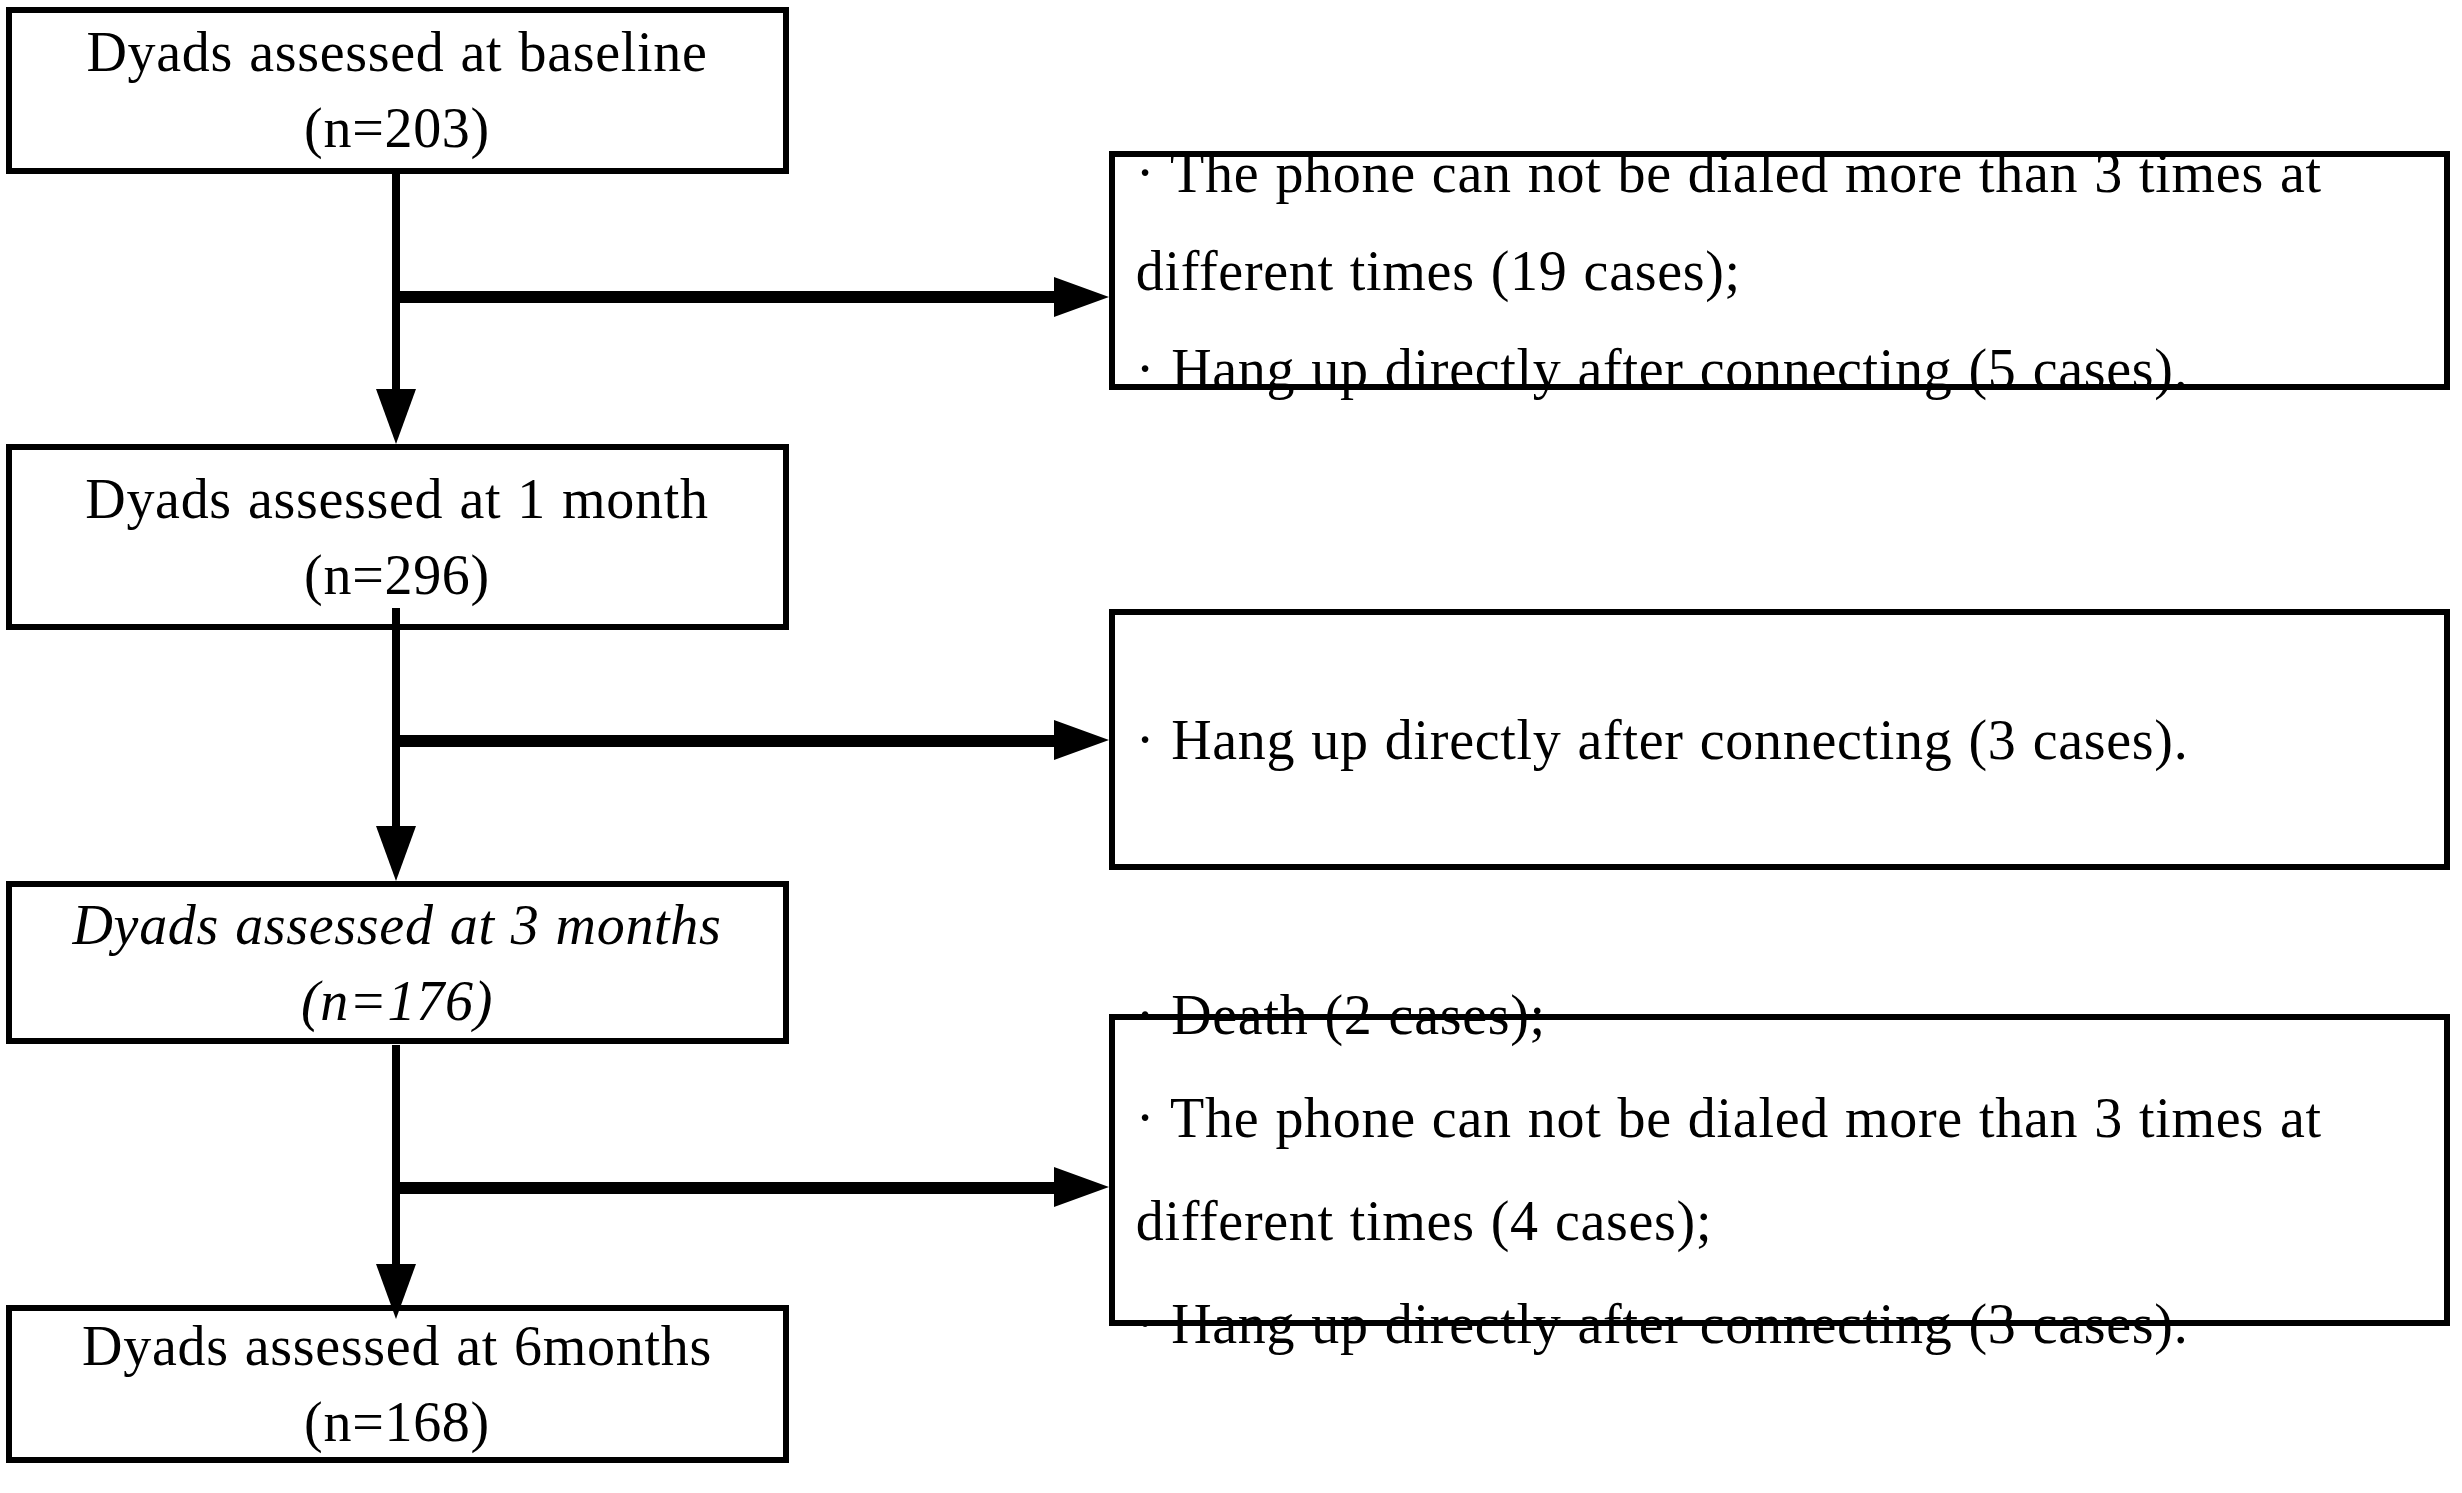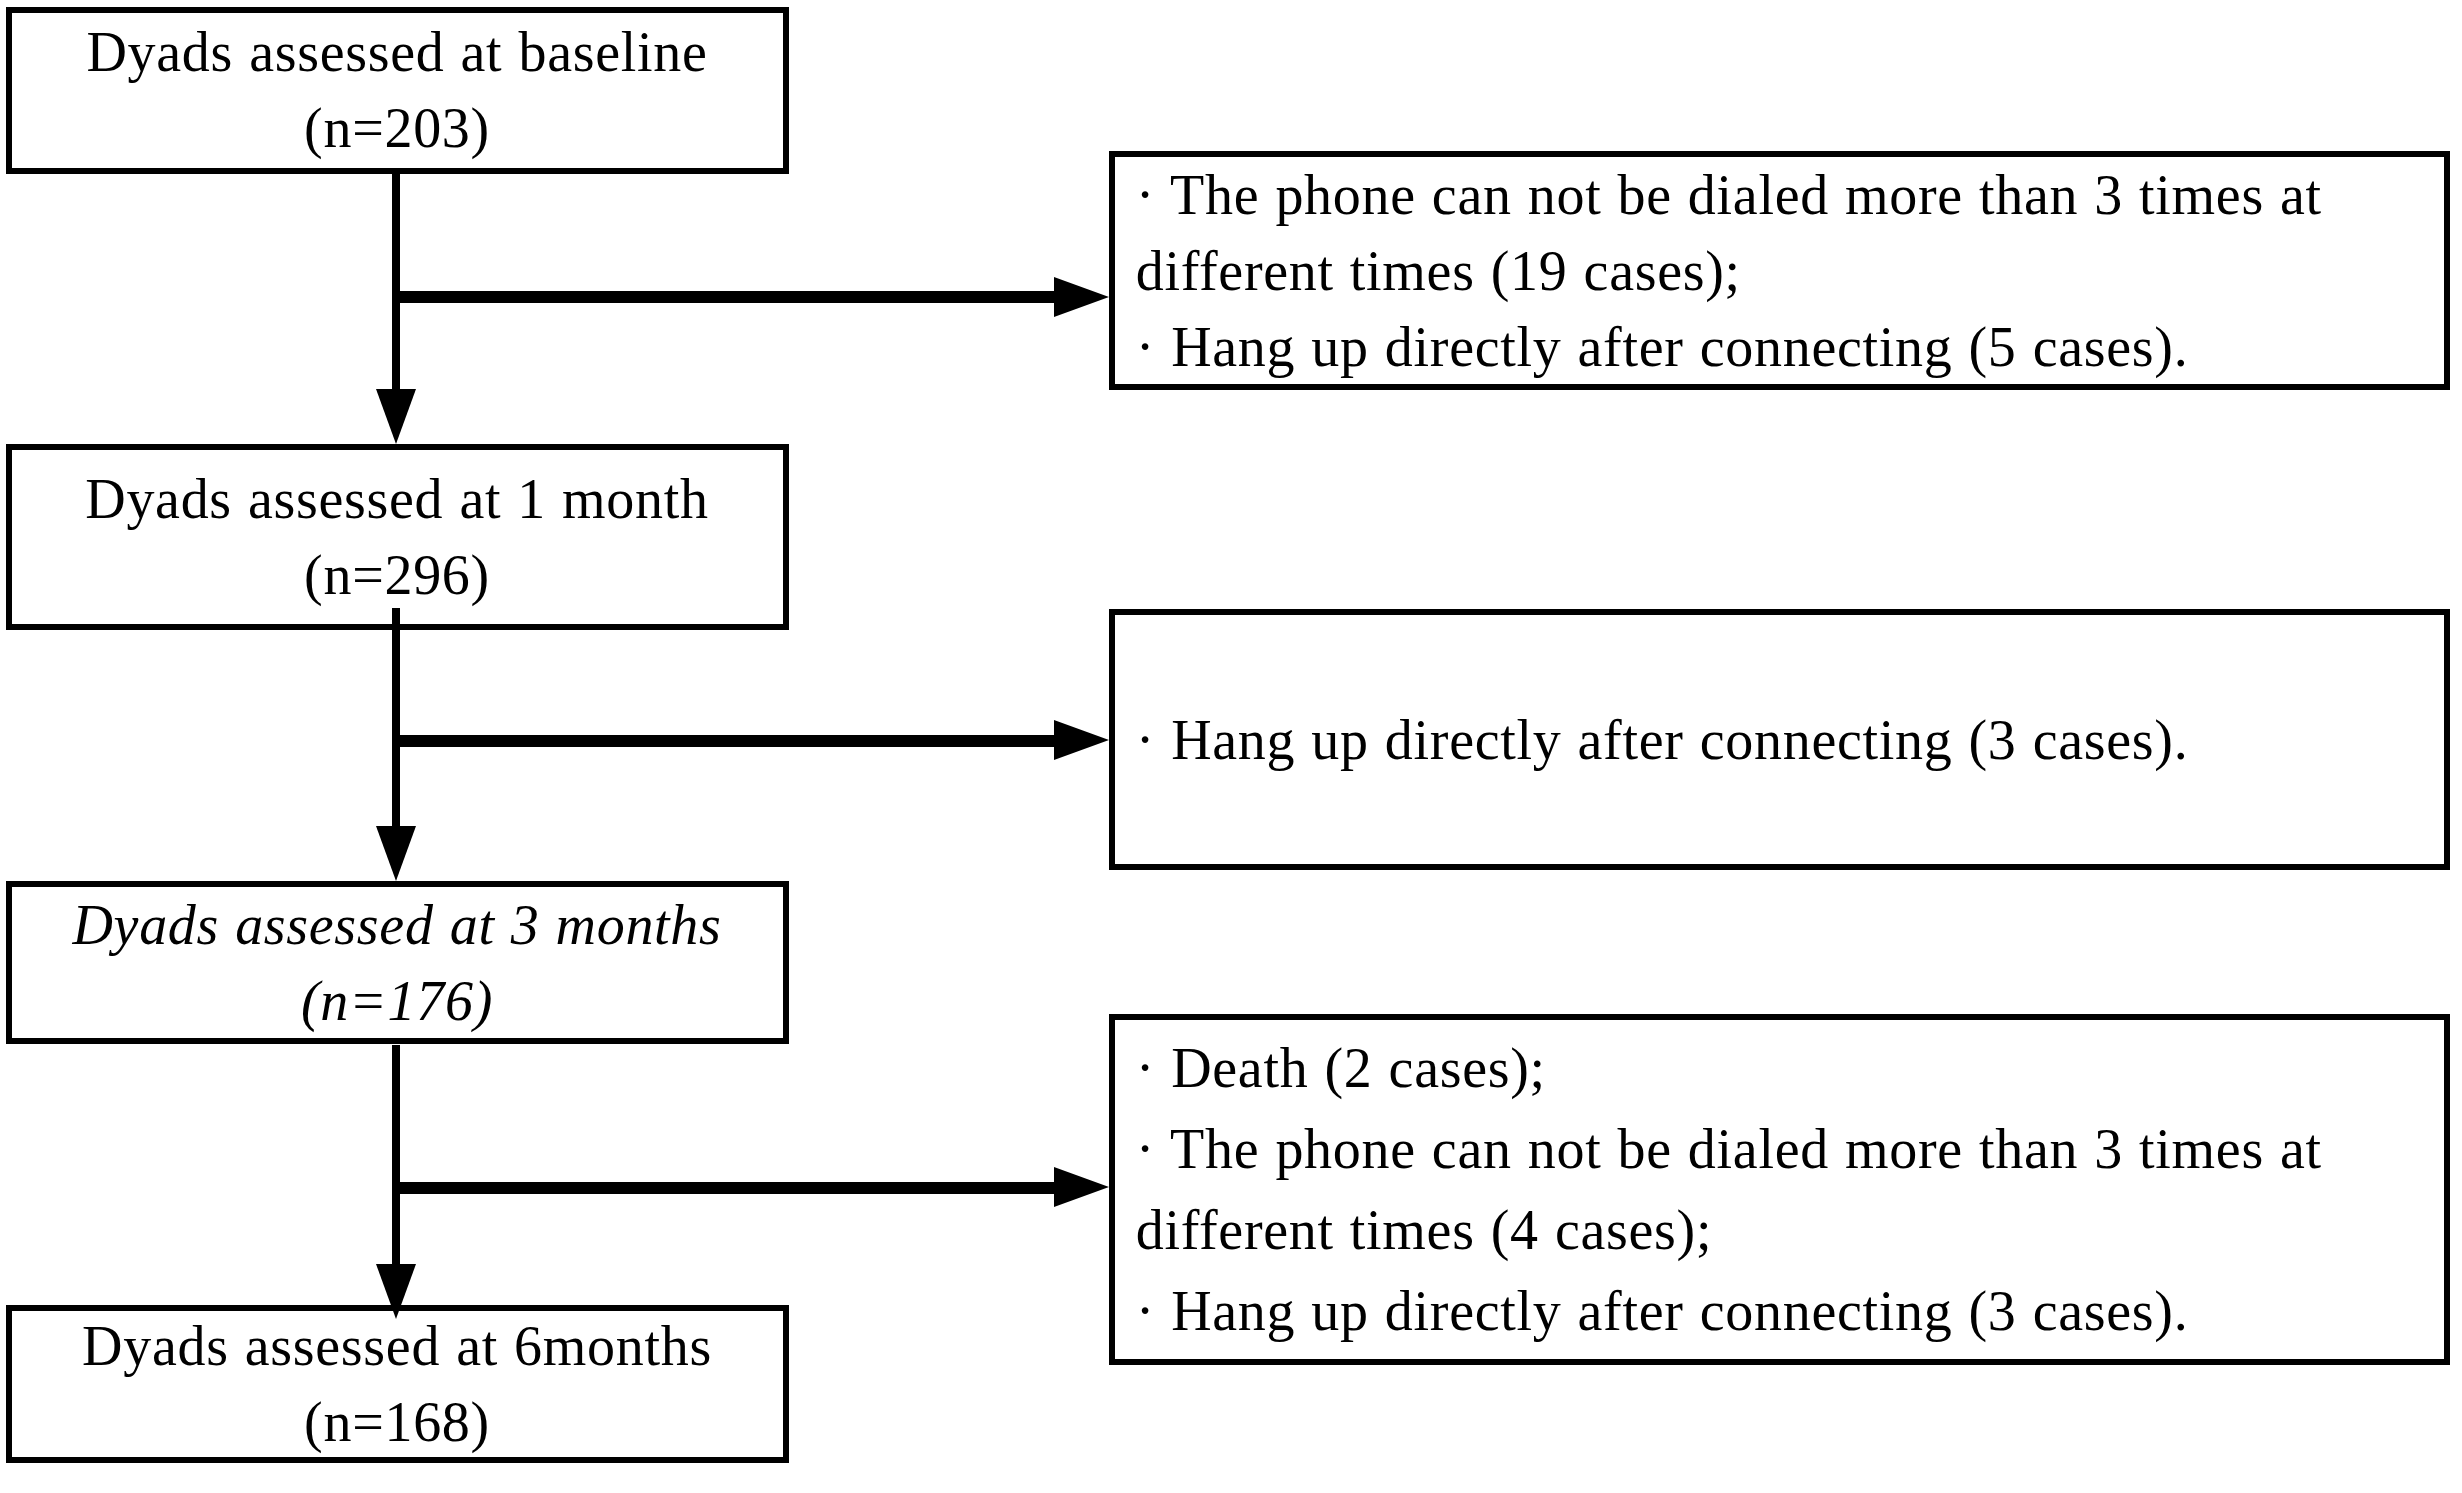--- a/index.html
+++ b/index.html
@@ -29,20 +29,21 @@
     align-items: center;
     text-align: center;
   }
   .main-box .line { line-height: 76px; white-space: nowrap; }
 
   .side-box {
     left: 1109px; width: 1341px;
     align-items: flex-start;
     text-align: left;
     padding: 0 20.7px;
+    gap: 22px;
   }
   .side-box .line { line-height: 76px; white-space: nowrap; }
   .side-box.tall .line { line-height: 81px; }
 
   .vshaft { position: absolute; width: 8.3px; background: #000000; }
   .vhead {
     position: absolute; width: 0; height: 0;
     border-left: 20.7px solid transparent;
     border-right: 20.7px solid transparent;
     border-top: 55px solid #000000;
@@ -83,21 +84,21 @@
   <div class="box side-box" style="top: 151px; height: 239px;">
     <div class="line">· The phone can not be dialed more than 3 times at</div>
     <div class="line">different times (19 cases);</div>
     <div class="line">· Hang up directly after connecting (5 cases).</div>
   </div>
 
   <div class="box side-box" style="top: 609px; height: 261px;">
     <div class="line">· Hang up directly after connecting (3 cases).</div>
   </div>
 
-  <div class="box side-box tall" style="top: 1014px; height: 351px;">
+  <div class="box side-box tall" style="top: 1014px; height: 312px;">
     <div class="line">· Death (2 cases);</div>
     <div class="line">· The phone can not be dialed more than 3 times at</div>
     <div class="line">different times (4 cases);</div>
     <div class="line">· Hang up directly after connecting (3 cases).</div>
   </div>
 
   <div class="vshaft" style="left: 392px; top: 174px; height: 216px;"></div>
   <div class="vhead" style="left: 376px; top: 389px;"></div>
 
   <div class="vshaft" style="left: 392px; top: 608px; height: 218px;"></div>

